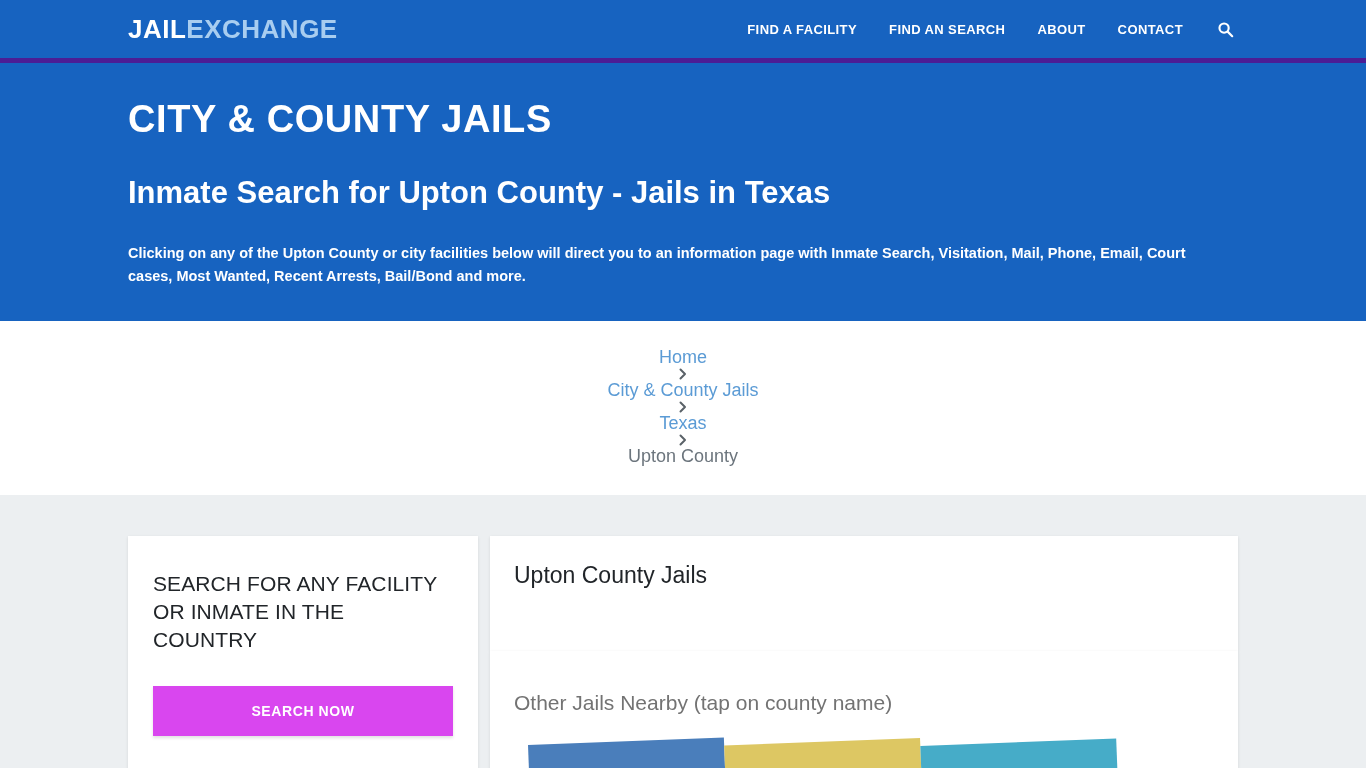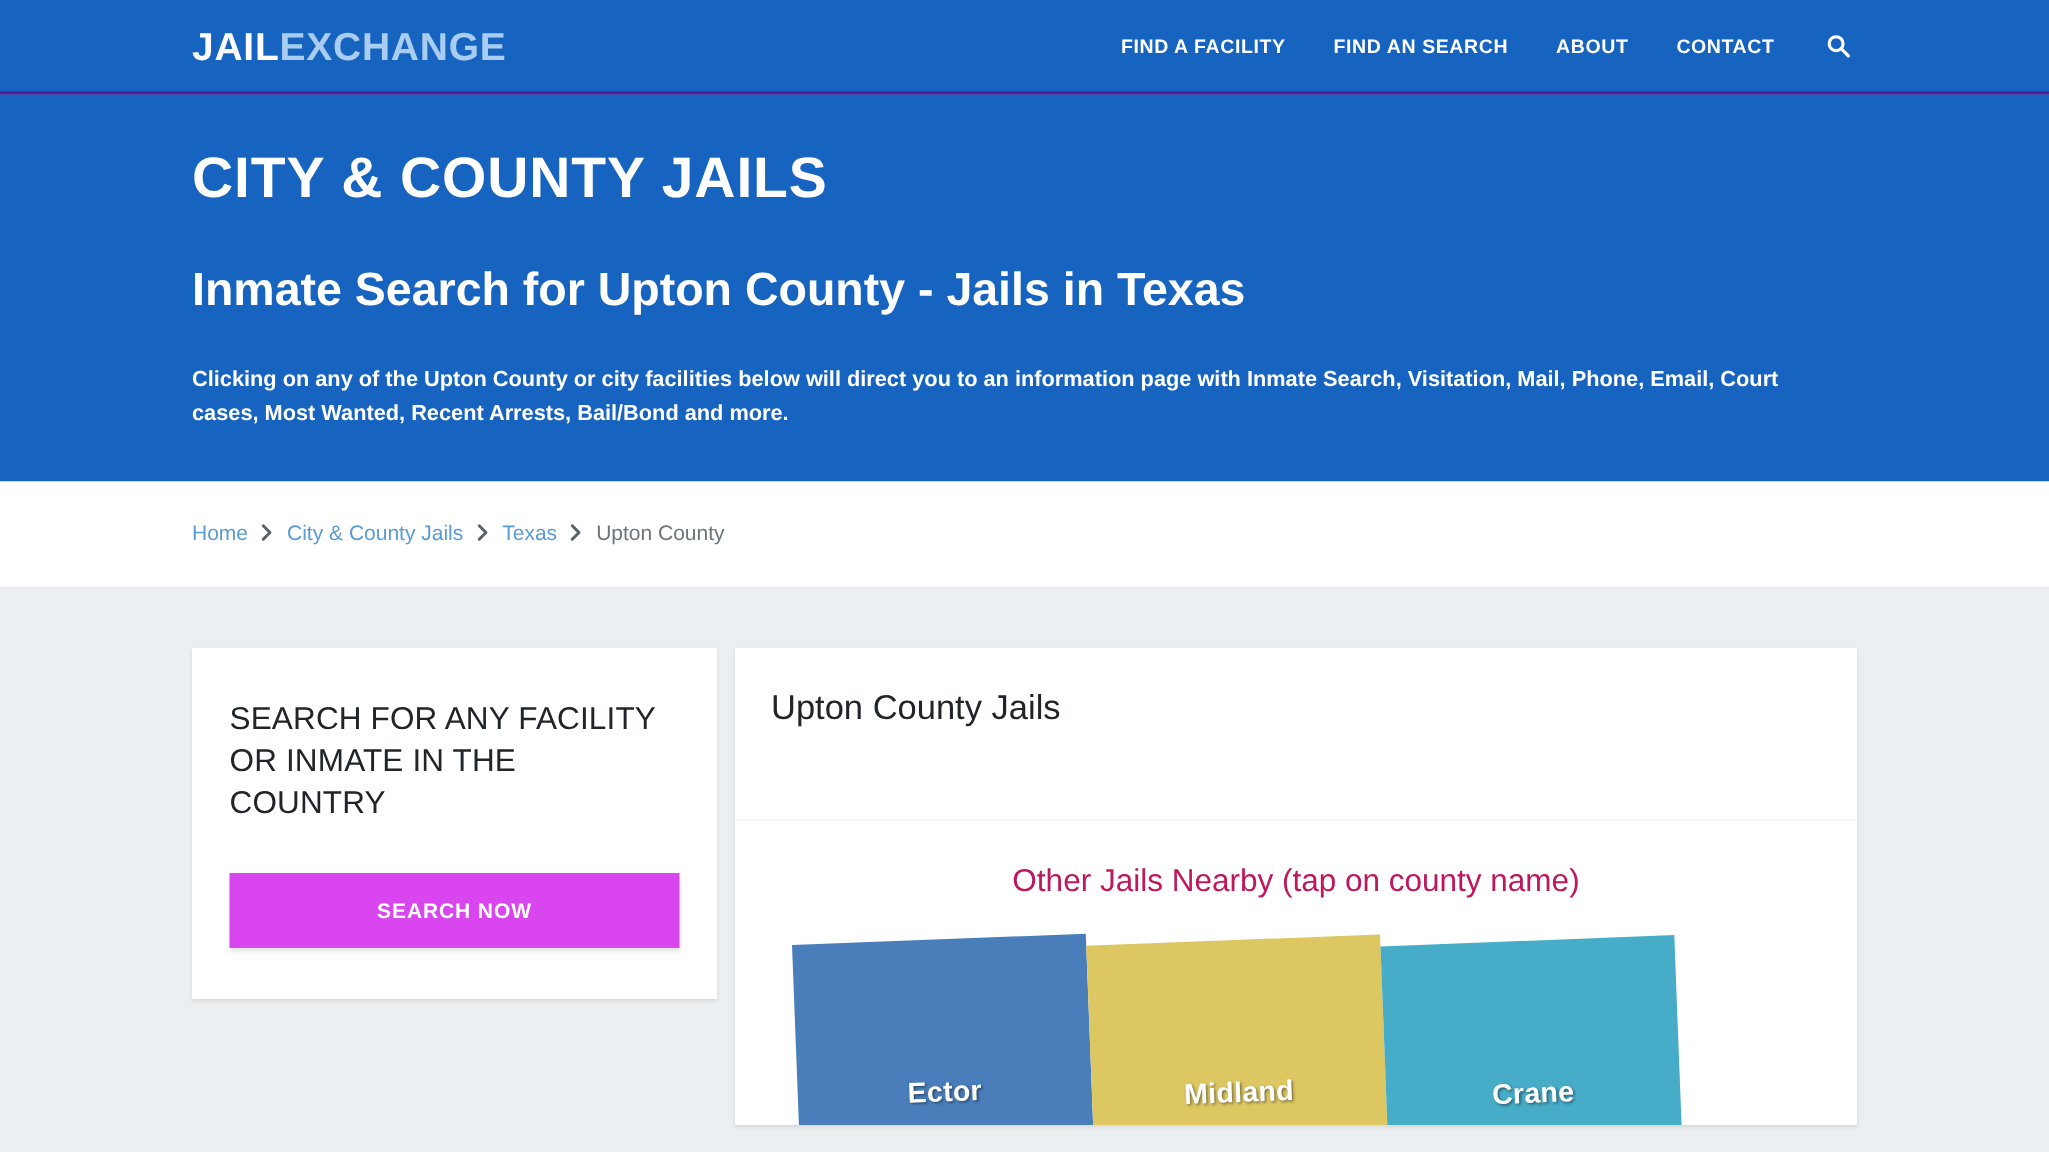--- a/index.html
+++ b/index.html
@@ -11,21 +11,21 @@
     height: 768px;
     overflow: hidden;
     font-family: "Liberation Sans", sans-serif;
     background: #ffffff;
   }
 
   
   .topbar {
     height: 63px;
     background: #1763c0;
-    border-bottom: 2px solid #4c1d95;
+    border-bottom: 5px solid #4c1d95;
     display: flex;
     align-items: center;
     padding: 0 128px;
     position: relative;
   }
   .logo {
     font-size: 26px;
     font-weight: bold;
     letter-spacing: 0.5px;
     line-height: 1;
@@ -84,22 +84,23 @@
   }
 
   
   .crumbs-wrap {
     background: #ffffff;
     padding: 26px 128px 28px 128px;
   }
   .crumbs {
     display: flex;
     align-items: center;
-    font-size: 14px;
+    font-size: 18px;
     color: #5a6268;
+    flex-direction: column;
   }
   .crumbs a {
     color: #5b9bd5;
     text-decoration: none;
   }
   .crumb-sep {
     margin: 0 9px;
     color: #5a6268;
     font-size: 11px;
     font-weight: bold;
@@ -160,25 +161,24 @@
   .jail-list { list-style: none; margin: 0; padding: 0 0 0 20px; }
   .jail-list li { margin: 0 0 6px 0; }
   .jail-list a {
     color: #5b9bd5;
     text-decoration: none;
     font-size: 14.5px;
   }
 
   .nearby-card { padding: 24px 24px 0 24px; overflow: hidden; }
   .nearby-card h2 {
-    margin: 5px 0 30px 0;
+    margin: 16px 0 30px 0;
     font-size: 21px;
     font-weight: normal;
-    color: #be185d;
-    text-align: center;
+    color: #737373;
   }
 
   
   .chart {
     position: relative;
     height: 120px;
     margin-left: 14px;
     overflow: visible;
   }
   .chart-inner {

